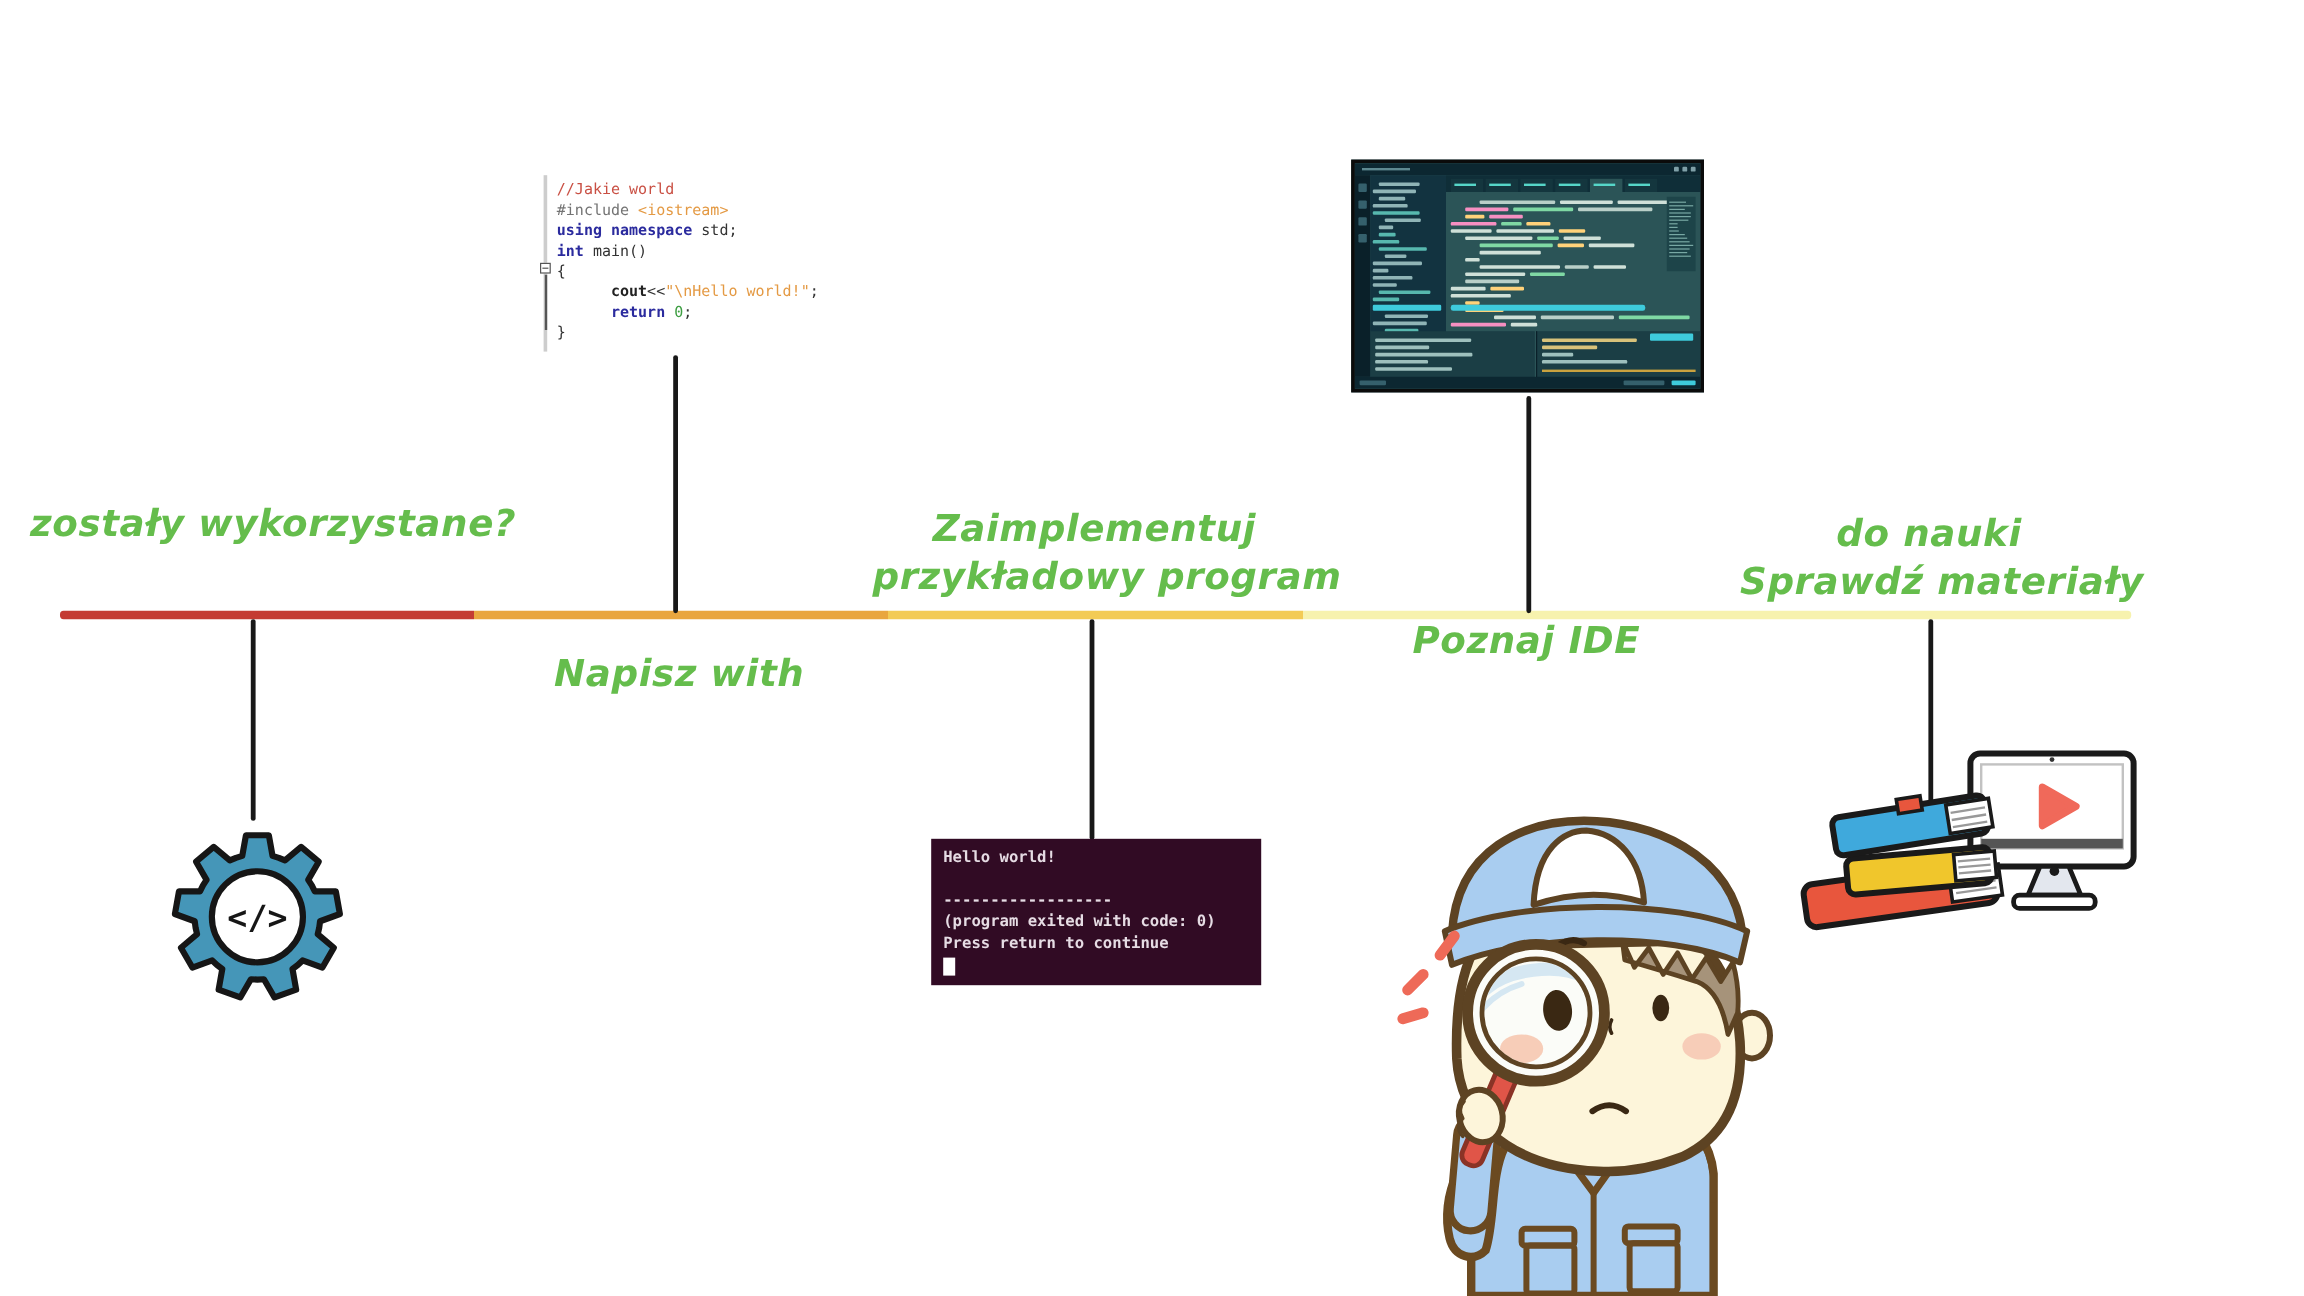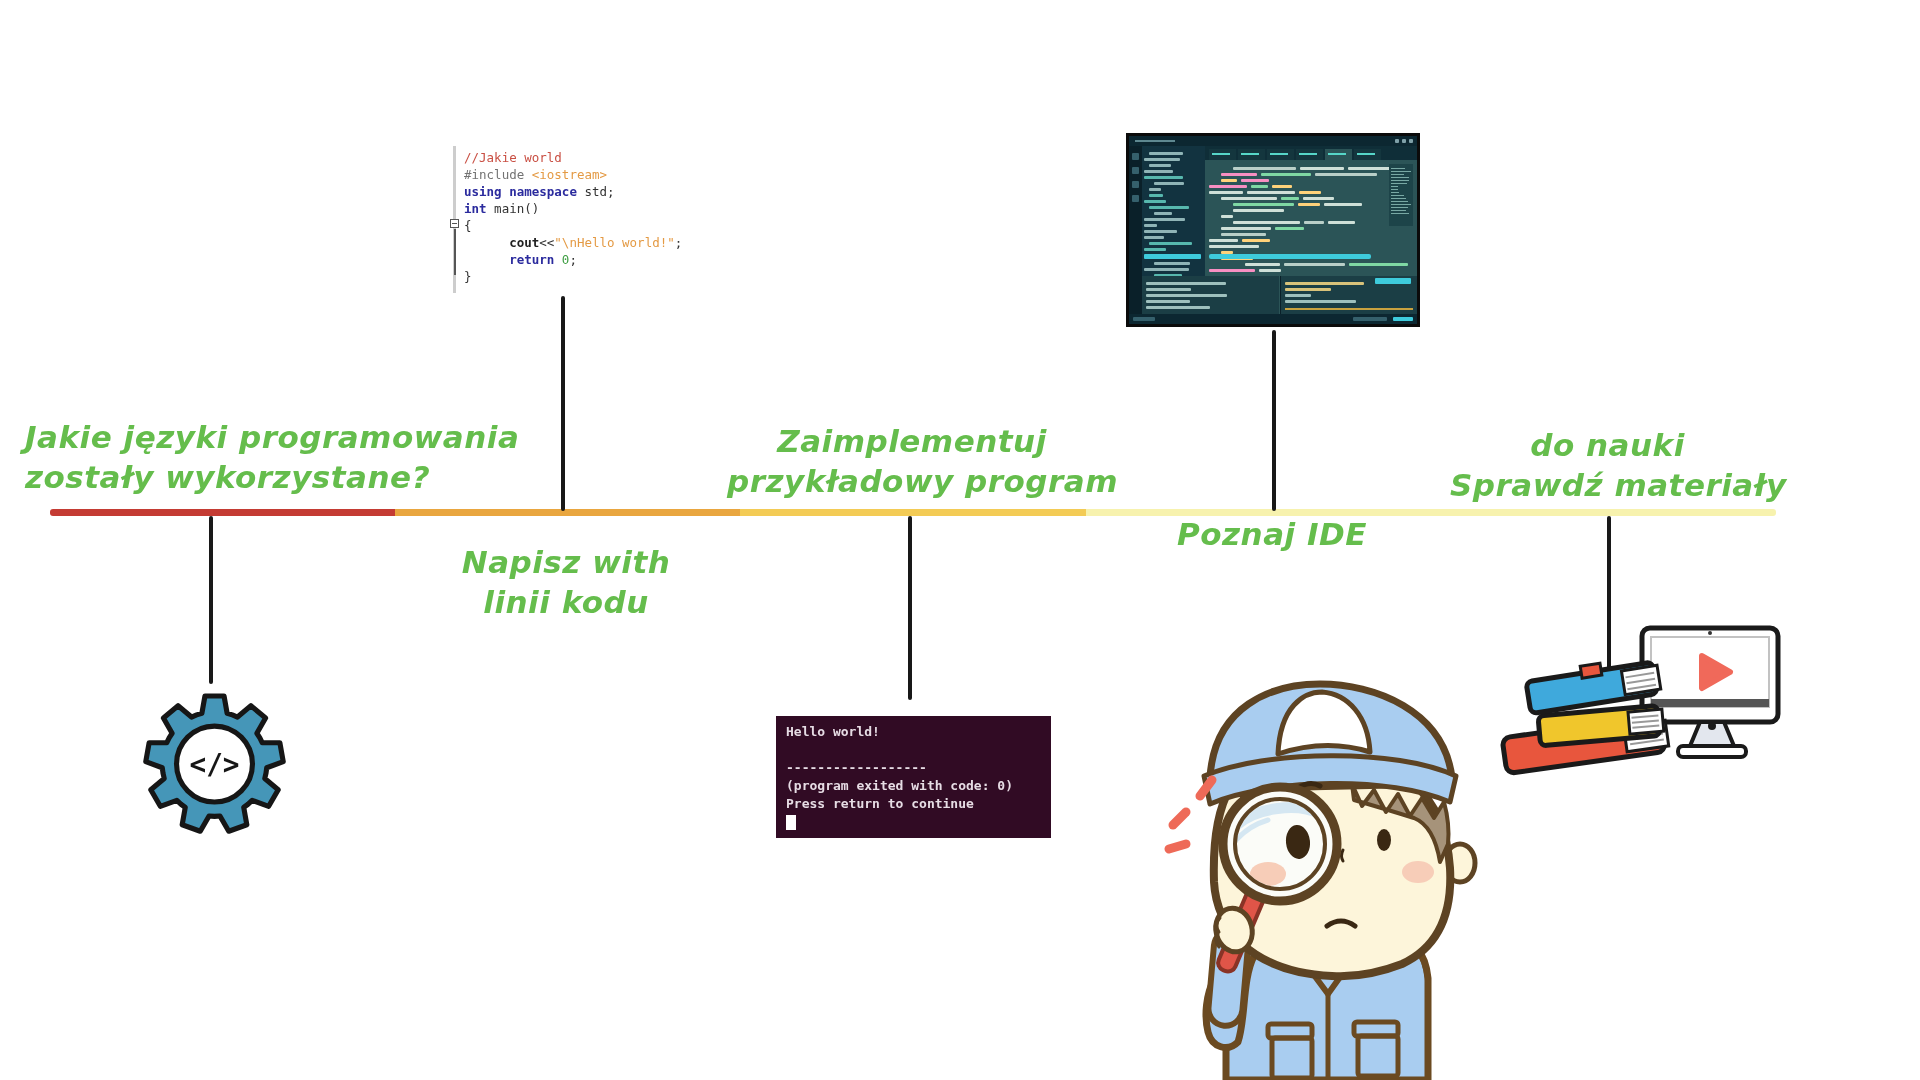--- a/index.html
+++ b/index.html
@@ -63,45 +63,43 @@
   .ide-bottom-right{position:absolute;left:151px;top:140px;right:0;height:38px;background:#1b3e45;border-left:1px solid #0a2029;padding-top:3px;overflow:hidden}
   .ide-chip{position:absolute;right:6px;top:142px;width:36px;height:6px;background:#3ecbdc;border-radius:1px}
   .ide-goldline{position:absolute;left:156px;right:4px;top:172px;height:2px;background:#c9a23f}
   .ide-statusbar{position:absolute;left:0;right:0;bottom:0;height:10px;background:#0c2731}
   .ide-statusbar i{position:absolute;top:3px;height:4px;border-radius:1px}
 
   
   .terminal{
     position:absolute;left:776px;top:699px;width:275px;height:122px;box-sizing:border-box;
     padding:7px 10px;font-family:"DejaVu Sans Mono",monospace;font-weight:bold;
-    font-size:13px;line-height:18px;margin-top:17px;
+    font-size:13px;line-height:18px;
   }
   .terminal-line{min-height:18px;white-space:pre}
   .terminal-cursor{display:inline-block;width:10px;height:15px;background:#fff;margin-top:2px}
 
   svg text{font-family:"DejaVu Sans Mono",monospace}
 </style>
 </head>
 <body>
 
 <div class="timeline-bar" style="background: linear-gradient(to right, rgb(196, 59, 51) 0%, rgb(196, 59, 51) 20%, rgb(233, 166, 63) 20%, rgb(233, 166, 63) 40%, rgb(243, 203, 85) 40%, rgb(243, 203, 85) 60%, rgb(247, 242, 174) 60%, rgb(247, 242, 174) 100%);"></div>
 
 <div class="connector" style="left:209px;top:516px;height:168px"></div>
 <div class="connector" style="left:561px;top:296px;height:215px"></div>
 <div class="connector" style="left:908px;top:516px;height:184px"></div>
 <div class="connector" style="left:1272px;top:330px;height:181px"></div>
 <div class="connector" style="left:1607px;top:516px;height:172px"></div>
 
 <div class="step-label" style="left:25px;top:417px;width:405px">
-  <div>Jakie języki programowania</div>
   <div>zostały wykorzystane?</div>
 </div>
 <div class="step-label" style="left:416px;top:542px;width:300px">
   <div>Napisz with</div>
-  <div>linii kodu</div>
 </div>
 <div class="step-label" style="left:727px;top:421px;width:370px">
   <div>Zaimplementuj</div>
   <div>przykładowy program</div>
 </div>
 <div class="step-label" style="left:1122px;top:514px;width:300px">
   <div>Poznaj IDE</div>
 </div>
 <div class="step-label" style="left:1450px;top:425px;width:315px">
   <div>do nauki</div>

